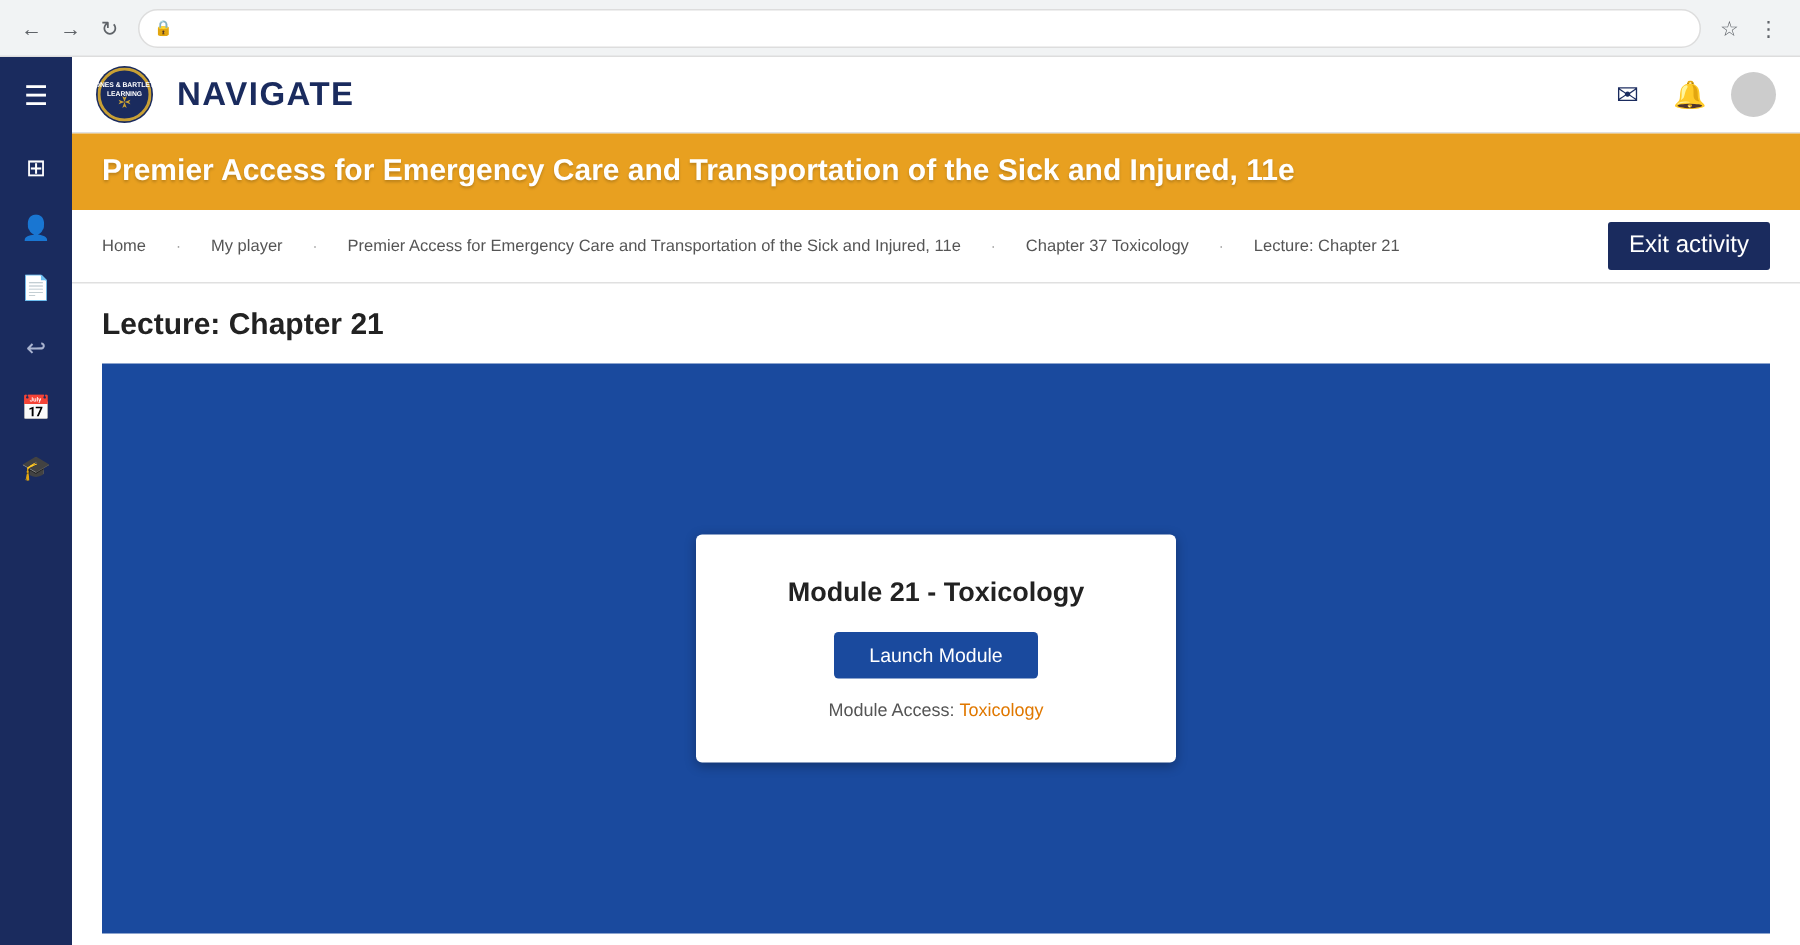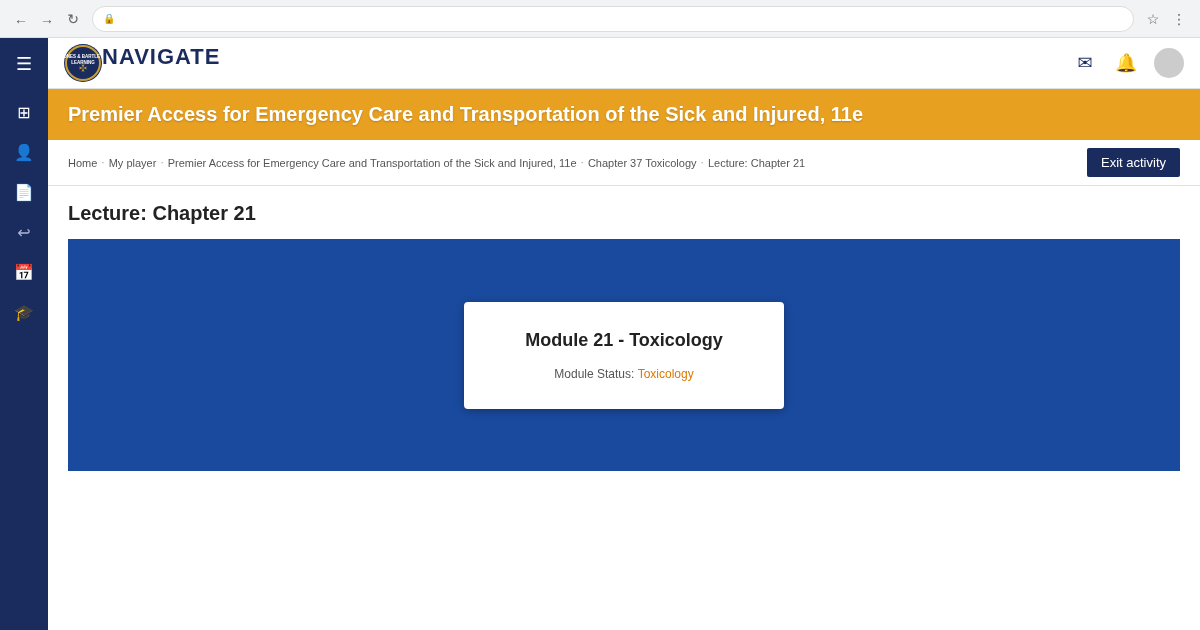--- a/index.html
+++ b/index.html
@@ -123,21 +123,22 @@
     .top-header {
       display: flex;
       align-items: center;
       justify-content: space-between;
       padding: 6px 16px;
       border-bottom: 1px solid #e0e0e0;
       background: #fff;
     }
     .logo-area {
       display: flex;
-      gap: 0;
+      align-items: center;
+      gap: 16px;
     }
     .logo-badge {
       width: 38px;
       height: 38px;
       background: #1a2b5e;
       border-radius: 50%;
       display: flex;
       align-items: center;
       justify-content: center;
       color: #fff;
@@ -191,41 +192,41 @@
       text-shadow: 0 1px 2px rgba(0,0,0,0.2);
     }
 
     
     .breadcrumb-bar {
       display: flex;
       align-items: center;
       padding: 8px 20px;
       background: #fff;
       border-bottom: 1px solid #e0e0e0;
-      gap: 0;
+      gap: 16px;
       font-size: 11px;
       color: #555;
     }
     .breadcrumb-item {
       color: #555;
       cursor: pointer;
       white-space: nowrap;
     }
     .breadcrumb-sep {
       margin: 0 4px;
       color: #999;
       font-size: 10px;
     }
     .breadcrumb-bar .spacer { flex: 1; }
     .exit-btn {
       background: #1a2b5e;
       color: #fff;
       border: none;
       padding: 7px 14px;
-      font-size: 13px;
+      font-size: 16px;
       cursor: pointer;
       border-radius: 2px;
       white-space: nowrap;
     }
 
     
     .page-content {
       flex: 1;
       padding: 16px 20px;
       overflow-y: auto;
@@ -234,21 +235,21 @@
       font-size: 20px;
       font-weight: bold;
       color: #222;
       margin-bottom: 14px;
     }
 
     
     .scorm-area {
       background: #1a4a9e;
       width: 100%;
-      height: 232px;
+      height: 380px;
       display: flex;
       align-items: center;
       justify-content: center;
       position: relative;
     }
 
     
     .module-card {
       background: #fff;
       border-radius: 4px;
@@ -357,22 +358,23 @@
       <button class="exit-btn">Exit activity</button>
     </div>
 
     <div class="page-content">
       <div class="lecture-title">Lecture: Chapter 21</div>
 
       <div class="scorm-area">
 
         <div class="module-card">
           <div class="module-title">Module 21 - Toxicology</div>
+          <button class="launch-btn">Launch Module</button>
           <div class="module-status">
-            <span>Module Status:</span>
+            <span>Module Access:</span>
             <span class="status-value">Toxicology</span>
           </div>
         </div>
 
       </div>
     </div>
 
   </div>
 </div>
 

